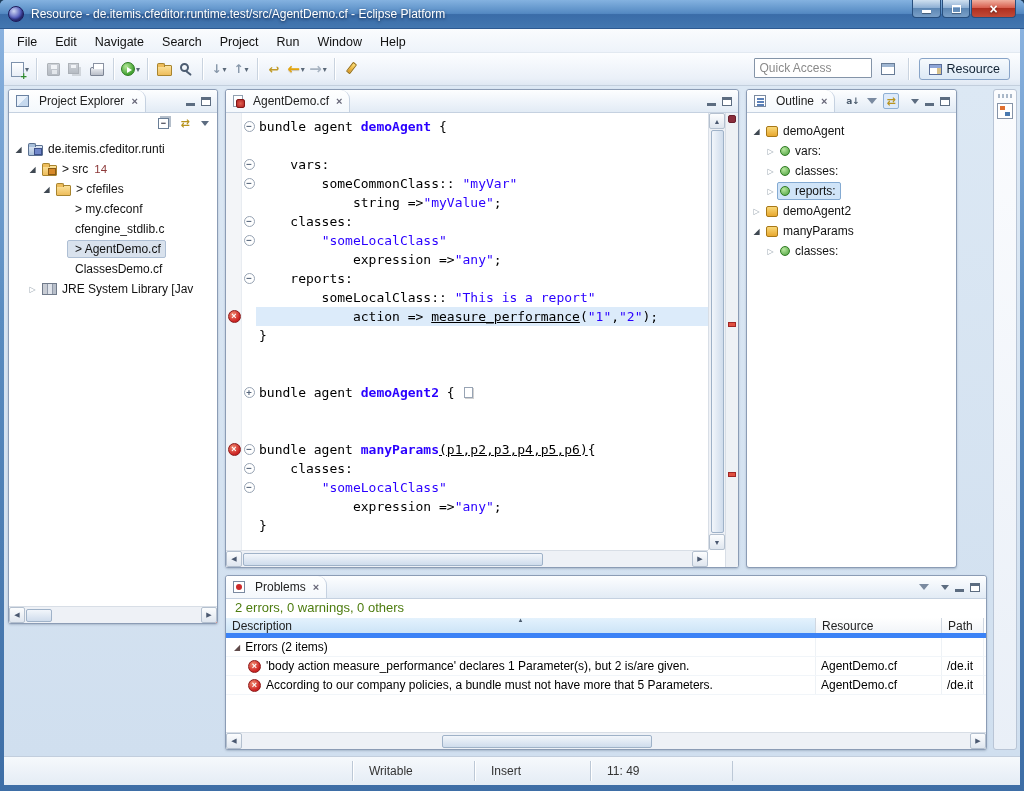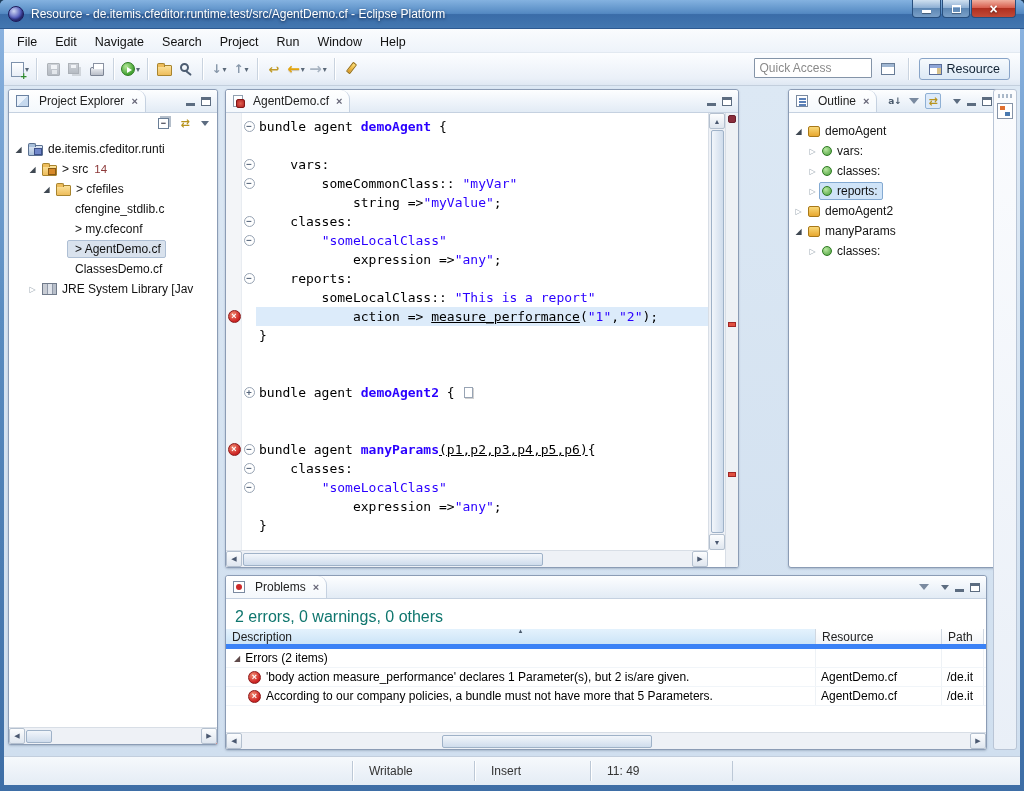--- a/index.html
+++ b/index.html
@@ -51,23 +51,23 @@
 .gi-fwdarrow{font:bold 15px/15px "DejaVu Sans",sans-serif;color:#a8b4c2}
 .gi-marker{width:5px;height:12px;background:linear-gradient(180deg,#ffe070,#e09a20);border:1px solid #9a7010;transform:rotate(38deg);border-radius:1px;margin-top:-2px}
 .tb-right{margin-left:auto;display:flex;gap:6px;padding-right:4px}
 .quick-access{width:118px;height:20px;border:1px solid #8494a8;font:12px "Liberation Sans",sans-serif;padding:0 5px;color:#333;background:#fff;border-radius:1px}
 .quick-access::placeholder{color:#8a8a8a}
 .gi-perspective{width:14px;height:12px;border:1px solid #687c96;background:#fff;box-shadow:inset 0 3px 0 #9fb6d2}
 .gi-perspective2{width:13px;height:11px;border:1px solid #5a6f9a;background:#fff;box-shadow:inset 0 3px 0 #8ea6d8,inset -4px 0 0 #d8c28a}
 .persp-btn{display:inline-flex;align-items:center;gap:5px;height:22px;padding:0 9px;border:1px solid #88a4c8;border-radius:3px;background:linear-gradient(180deg,#f6fafd,#dce9f6);font-size:12.5px;color:#123}
 .workbench{flex:1;position:relative;background:linear-gradient(180deg,#dce8f4,#d0dfef)}
 .panel{position:absolute;border:1px solid #8b9cb5;border-radius:3px;background:#fff;overflow:hidden;box-shadow:0 1px 2px rgba(50,70,100,.25)}
-.panel.pe{left:4px;top:3px;width:210px;height:656px}
+.panel.pe{left:4px;top:3px;width:210px;height:535px}
 .panel.ed{left:221px;top:3px;width:514px;height:479px}
-.panel.ol{left:784px;top:3px;width:211px;height:479px}
+.panel.ol{left:742px;top:3px;width:211px;height:479px}
 .panel.pr{left:221px;top:489px;width:762px;height:175px}
 .fvbar{position:absolute;left:989px;top:3px;width:24px;height:661px;background:linear-gradient(180deg,#fbfcfe,#e9eff7);border:1px solid #b9c5d6;border-radius:3px;display:flex;flex-direction:column;align-items:center;padding-top:4px;gap:5px}
 .fv-grip{width:14px;height:4px;background:repeating-linear-gradient(90deg,#aab8c9 0 2px,transparent 2px 4px)}
 .gi-palette{width:15px;height:13px;border:1px solid #8694a8;background:#fff;position:relative}
 .gi-palette::before{content:"";position:absolute;left:2px;top:2px;width:5px;height:4px;background:#e07030}
 .gi-palette::after{content:"";position:absolute;right:2px;bottom:2px;width:5px;height:4px;background:#4a7ab0}
 .ptabs{position:relative;display:flex;height:23px;background:linear-gradient(180deg,#fdfeff,#e2ebf5);border-bottom:1px solid #c5d1e0;border-radius:2px 2px 0 0}
 .ptab{display:flex;align-items:center;gap:5px;padding:0 7px;font-size:12px;color:#222;white-space:nowrap}
 .ptab.active{background:linear-gradient(180deg,#fff,#f4f8fc);border-right:1px solid #c5d1e0;border-radius:2px 9px 0 0}
 .tab-close{font:bold 11px/11px "Liberation Sans",sans-serif;color:#667;margin-left:2px}
@@ -130,21 +130,21 @@
 .fold-marker{width:11px;height:11px;border:1px solid #98a4b4;border-radius:50%;background:#fff;color:#54647a;font:bold 9px/9px "DejaVu Sans Mono",monospace;display:flex;align-items:center;justify-content:center}
 .error-icon{width:13px;height:13px;border-radius:50%;background:radial-gradient(circle at 35% 30%,#f08a70,#cc2222 70%);border:1px solid #8b1a1a;color:#fff;font:bold 9px/11px "Liberation Sans",sans-serif;display:flex;align-items:center;justify-content:center;flex:none}
 .vscroll{position:absolute;right:13px;top:0;bottom:17px;width:17px;display:flex;flex-direction:column;align-items:center;background:#eef1f6;border-left:1px solid #d8dee6}
 .sb-thumb-v{flex:1;width:13px;margin:1px 0;background:linear-gradient(90deg,#f2f6fb,#cfdcec);border:1px solid #9fb2c8;border-radius:2px}
 .overview{position:absolute;right:0;top:0;bottom:0;width:13px;background:#eef1f5;border-left:1px solid #d8dee6}
 .ov-head{position:absolute;top:2px;left:2px;width:8px;height:8px;background:#8b2d3c;border:1px solid #6a1f2c;border-radius:2px}
 .ov-mark{position:absolute;left:2px;width:8px;height:5px;background:#e05040;border:1px solid #a02525}
 .ov-mark.m1{top:46%}
 .ov-mark.m2{top:79%}
 .ed-h{left:0;right:30px}
-.pr-summary{font-size:16px;color:#0f766e;padding:9px 0 3px 9px;background:#fff}
+.pr-summary{font-size:13px;color:#4d7c0f;padding:1px 0 3px 9px;background:#fff}
 .pr-header{position:relative;display:flex;height:20px;border-bottom:5px solid #3b82f6;background:#fff}
 .ph-cell{position:relative;display:flex;align-items:center;padding-left:6px;border-right:1px solid #cfd7e1;font-size:12px;color:#222;background:linear-gradient(180deg,#fff,#f1f4f8);height:100%}
 .ph-cell.sorted{background:linear-gradient(180deg,#e4f2fd,#cce4f7)}
 .sort-arrow{position:absolute;top:-2px;left:50%;transform:translateX(-50%);font-size:7px;color:#4a5a6c}
 .pr-rows{background:#fff}
 .p-row{display:flex;height:19px;align-items:stretch;font-size:12px;border-bottom:1px solid #f1f5f9}
 .p-cell{display:flex;align-items:center;border-right:1px solid #eef2f6;overflow:hidden;white-space:nowrap;padding-left:5px;flex:none}
 .p-cell.d.err{padding-left:22px;gap:5px}
 .p-exp{font-size:8px;color:#5f4a4a;margin:0 5px 0 3px}
 .statusbar{height:29px;background:linear-gradient(180deg,#f6f9fc,#e4ecf5);border-top:1px solid #c2cedd;display:flex;align-items:center;font-size:12px;color:#333}
@@ -291,28 +291,28 @@
               <span class="expander open">◢</span>
               <span class="row-inner">
                 <span class="ti ti-folder"></span>
                 <span class="tree-label">&gt; cfefiles</span>
               </span>
             </div>
             <div class="tree-row" style="padding-left: 45px;">
               <span class="expander none"></span>
               <span class="row-inner">
                 <span class="ti ti-file-cf"></span>
-                <span class="tree-label">cfengine_stdlib.c</span>
+                <span class="tree-label">&gt; my.cfeconf</span>
               </span>
             </div>
             <div class="tree-row" style="padding-left: 45px;">
               <span class="expander none"></span>
               <span class="row-inner">
                 <span class="ti ti-file-cf"></span>
-                <span class="tree-label">&gt; my.cfeconf</span>
+                <span class="tree-label">cfengine_stdlib.c</span>
               </span>
             </div>
             <div class="tree-row" style="padding-left: 45px;">
               <span class="expander none"></span>
               <span class="row-inner selected">
                 <span class="ti ti-file-cf"></span>
                 <span class="tree-label">&gt; AgentDemo.cf</span>
               </span>
             </div>
             <div class="tree-row" style="padding-left: 45px;">

